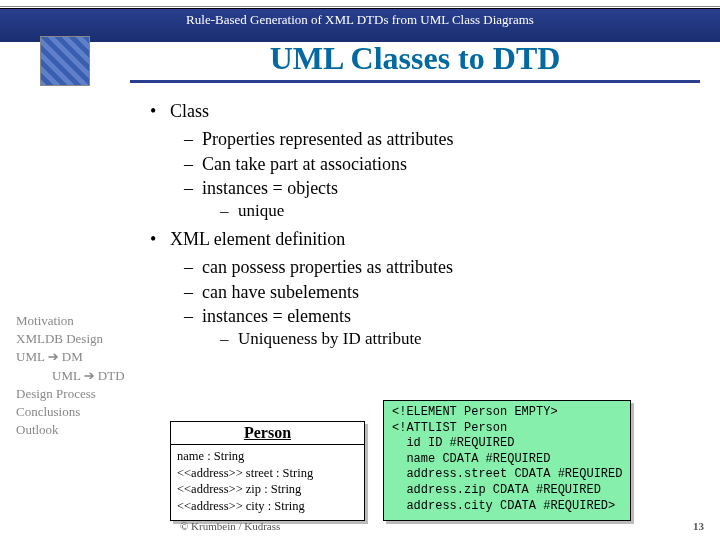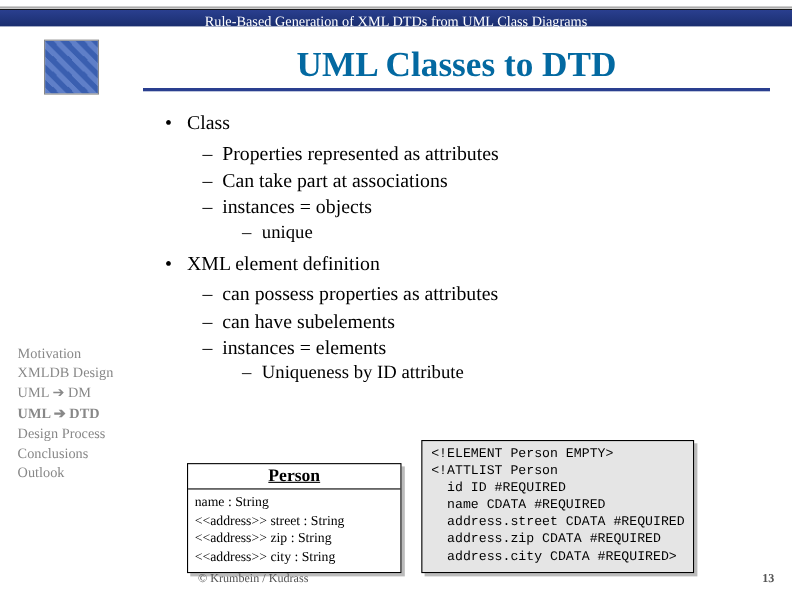--- a/index.html
+++ b/index.html
@@ -1,36 +1,36 @@
 <!DOCTYPE html>
 <html><head>
 <meta charset="utf-8">
 <style>
   * { box-sizing: border-box; margin: 0; padding: 0; }
   body { width: 720px; height: 540px; font-family: "Times New Roman", serif; background: #fff; position: relative; }
-  .header-bar { position: absolute; top: 8px; left: 0; right: 0; height: 16px; background: linear-gradient(to bottom, #2a3f8f, #1a2e6f); color: #fff; font-size: 13px; text-align: center; line-height: 22px; border-top: 1px solid #000; }
+  .header-bar { position: absolute; top: 8px; left: 0; right: 0; height: 34px; background: linear-gradient(to bottom, #2a3f8f, #1a2e6f); color: #fff; font-size: 13px; text-align: center; line-height: 22px; border-top: 1px solid #000; }
   .header-bar::before { content:""; position:absolute; top:-3px; left:0; right:0; height:1px; background:#888;}
   .title { position: absolute; top: 40px; left: 130px; right: 20px; text-align: center; font-weight: bold; font-size: 32px; color: #0369a1; }
   .title-rule { position: absolute; top: 80px; left: 130px; right: 20px; height: 3px; background: #2a3f8f; }
   .logo { position: absolute; top: 36px; left: 40px; width: 50px; height: 50px; background: linear-gradient(45deg,#3a5fb0 25%, #5f7fc8 25%, #5f7fc8 50%, #3a5fb0 50%, #3a5fb0 75%, #5f7fc8 75%); background-size: 14px 14px; border:1px solid #888;}
   .content { position: absolute; top: 95px; left: 150px; right: 20px; font-size: 18px; line-height: 1.35; }
   .content ul { list-style: none; }
   .b1 { margin: 4px 0; }
   .b1::before { content: "•"; display:inline-block; width: 20px; }
   .b2 { margin-left: 34px; }
   .b2::before { content: "–"; display:inline-block; width: 18px; }
   .b3 { margin-left: 70px; font-size: 17px;}
   .b3::before { content: "–"; display:inline-block; width: 18px; }
   .sidebar { position: absolute; left: 16px; top: 312px; width: 120px; font-size: 13px; color: #888; line-height: 1.4; }
-  .sidebar .active { font-weight: bold; }
+  .sidebar .active { font-weight: normal; margin-left: 36px; }
   .boxes { position: absolute; top: 400px; left: 170px; right: 20px; display: flex; gap: 18px; align-items: flex-end; }
   .uml-box { border: 1px solid #000; width: 195px; font-size: 12.5px; font-family: "Times New Roman", serif; box-shadow: 3px 3px 0 #bbb; background:#fff;}
   .uml-head { text-align: center; font-weight: bold; font-size: 16px; text-decoration: underline; border-bottom: 1px solid #000; padding: 2px 0; }
   .uml-body { padding: 3px 6px 5px; line-height: 1.35; }
-  .code-box { border: 1px solid #000; font-family: "Courier New", monospace; font-size: 12px; padding: 4px 8px 6px; white-space: pre; box-shadow: 3px 3px 0 #bbb; background:#e5e5e5; line-height:1.3;}
+  .code-box { border: 1px solid #000; font-family: "Courier New", monospace; font-size: 12px; padding: 4px 8px 6px; white-space: pre; box-shadow: 3px 3px 0 #bbb; background:#86efac; line-height:1.3;}
   .footer-left { position: absolute; bottom: 8px; left: 180px; font-size: 11px; color: #555; }
   .footer-right { position: absolute; bottom: 8px; right: 16px; font-size: 11px; color: #555; font-weight: bold; }
 </style>
 </head>
 <body>
 
 <div class="header-bar">Rule-Based Generation of XML DTDs from UML Class Diagrams</div>
 <div class="logo"></div>
 <div class="title">UML Classes to DTD</div>
 <div class="title-rule"></div>

